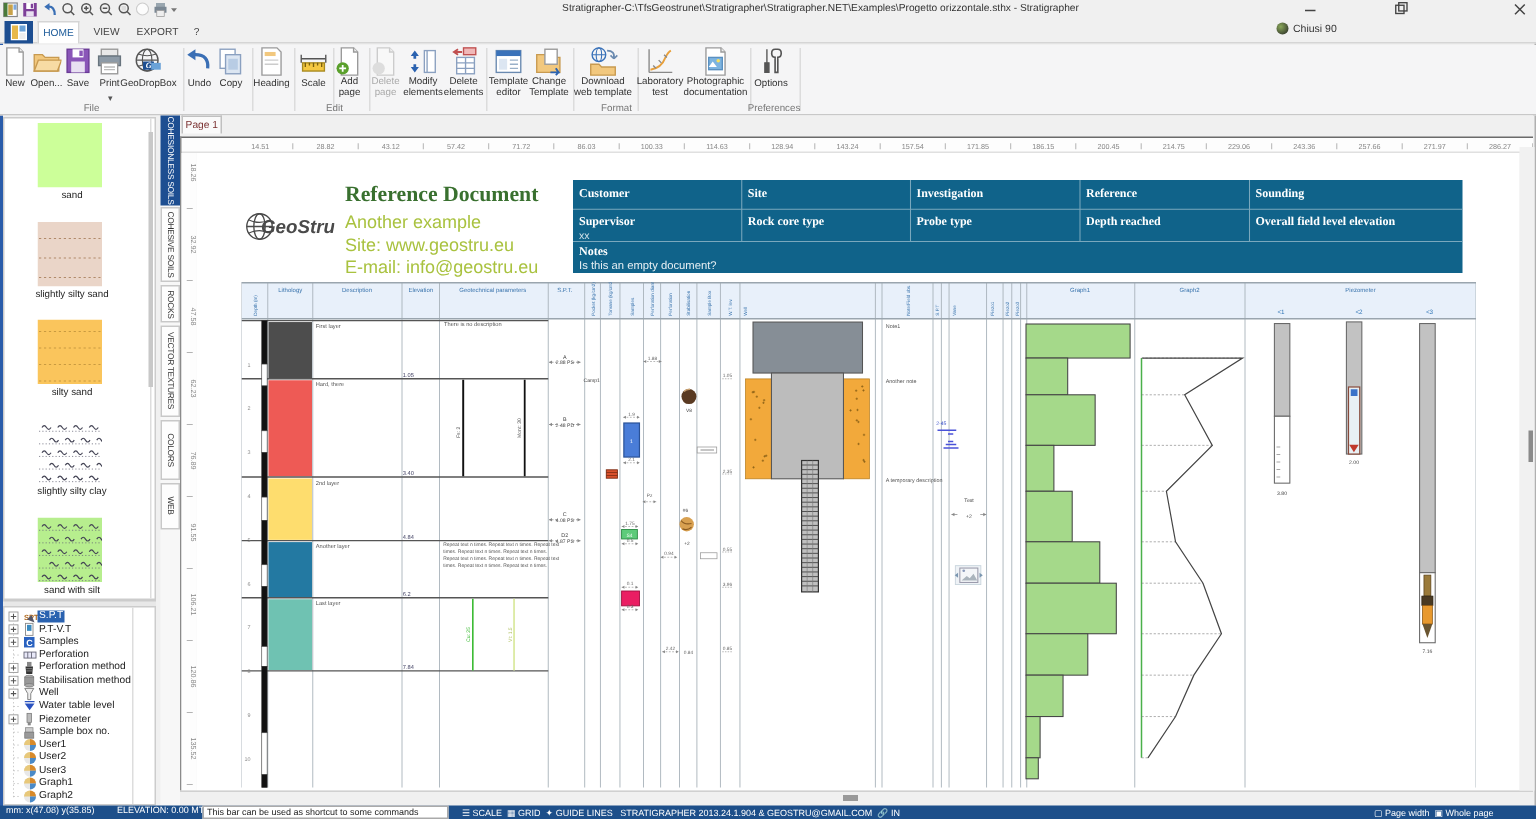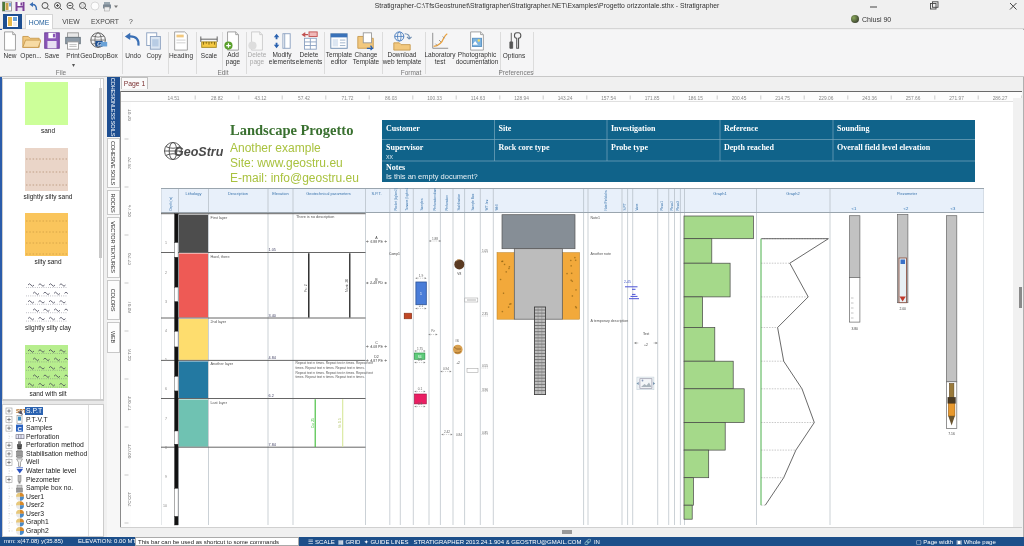--- a/index.html
+++ b/index.html
@@ -538,21 +538,21 @@
 <div class="abs" style="left:131px;top:102px;width:882px;height:425px;background:#fff;"></div>
 <svg class="abs" style="left:163px;top:141px" width="60" height="20" viewBox="0 0 60 20">
 <g stroke="#4a4a4a" fill="none" stroke-width="0.9">
 <circle cx="10" cy="10" r="8.5"></circle>
 <ellipse cx="10" cy="10" rx="3.8" ry="8.5"></ellipse>
 <line x1="1.5" y1="10" x2="18.5" y2="10"></line>
 <path d="M2.6 5.5 Q10 9 17.4 5.5 M2.6 14.5 Q10 11 17.4 14.5"></path>
 </g>
 <text x="11" y="14.5" font-size="12.5" font-weight="bold" font-style="italic" fill="#4a4a4a" font-family="Liberation Sans">GeoStru</text>
 </svg>
-<div class="abs" style="left:230px;top:122px;font-family:'Liberation Serif',serif;font-size:14.5px;font-weight:bold;color:#39702f;">Landscape Progetto</div>
+<div class="abs" style="left:230px;top:122px;font-family:'Liberation Serif',serif;font-size:14.5px;font-weight:bold;color:#39702f;">Reference Document</div>
 <div class="abs" style="left:230px;top:141px;font-size:12px;color:#a9c23f;line-height:15px;">Another example<br>Site: www.geostru.eu<br>E-mail: info@geostru.eu</div>
 <div class="abs" style="left:382px;top:120px;width:593px;height:62px;background:#10638a;"></div>
 <svg class="abs" style="left:382px;top:120px" width="593" height="62" viewBox="0 0 593 62">
     <text x="4" y="11" font-size="8" font-weight="bold" fill="#fff" font-family="Liberation Serif">Customer</text>
     <text x="4" y="30" font-size="8" font-weight="bold" fill="#fff" font-family="Liberation Serif">Supervisor</text>
     <text x="116.5" y="11" font-size="8" font-weight="bold" fill="#fff" font-family="Liberation Serif">Site</text>
     <text x="116.5" y="30" font-size="8" font-weight="bold" fill="#fff" font-family="Liberation Serif">Rock core type</text>
     <text x="229" y="11" font-size="8" font-weight="bold" fill="#fff" font-family="Liberation Serif">Investigation</text>
     <text x="229" y="30" font-size="8" font-weight="bold" fill="#fff" font-family="Liberation Serif">Probe type</text>
     <text x="342" y="11" font-size="8" font-weight="bold" fill="#fff" font-family="Liberation Serif">Reference</text>

